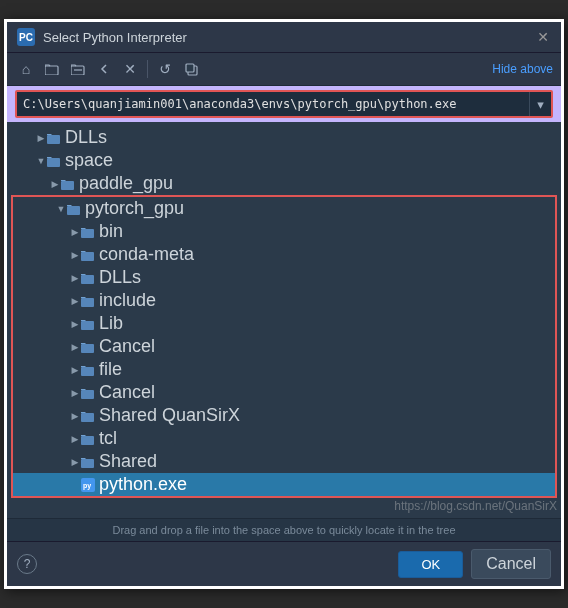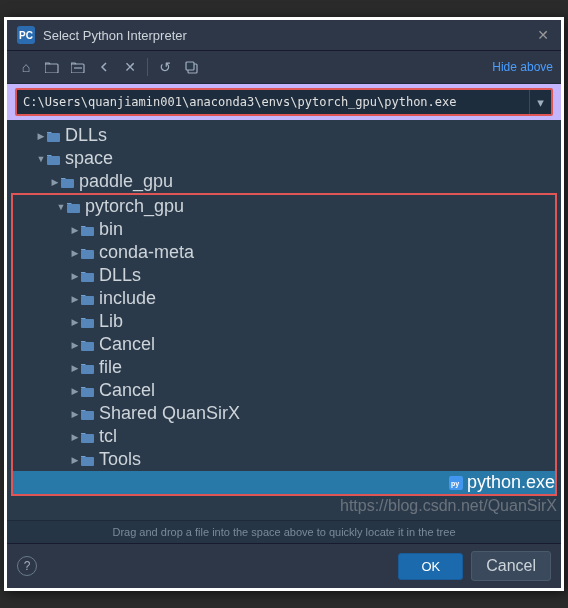--- a/index.html
+++ b/index.html
@@ -357,32 +357,32 @@
             <path d="M0 3 L0 2 L4 2 L5 3" fill="#7aade0" opacity="0.9"></path>
           </svg>
     <span class="item-label" style="color:#cdd4da">tcl</span>
   </div>
         <div class="tree-item" style="padding-left:56px;">
     <span style="font-size:9px;color:#8899aa;width:12px;display:inline-block;text-align:center">▶</span>
     <svg width="14" height="12" viewBox="0 0 14 12" style="flex-shrink:0;margin-right:4px">
             <rect x="0" y="3" width="13" height="9" rx="1" fill="#5b8fc7" opacity="0.9"></rect>
             <path d="M0 3 L0 2 L4 2 L5 3" fill="#7aade0" opacity="0.9"></path>
           </svg>
-    <span class="item-label" style="color:#cdd4da">Tools</span>
-  </div>
-        <div class="tree-item selected" style="background:#2979a8;padding-left:56px;justify-content:flex-end;">
+    <span class="item-label" style="color:#cdd4da">Shared</span>
+  </div>
+        <div class="tree-item selected" style="background:#2979a8;padding-left:56px;">
     <span style="width:12px;display:inline-block"></span>
     <svg width="14" height="14" viewBox="0 0 14 14" style="flex-shrink:0;margin-right:4px">
             <rect width="14" height="14" rx="2" fill="#4a9eff" opacity="0.8"></rect>
             <text x="2" y="10" font-size="7" fill="white" font-weight="bold">py</text>
           </svg>
     <span class="item-label" style="color:#fff">python.exe</span>
   </div>
       </div>
-      <div style="position: sticky; bottom: 0px; right: 0px; text-align: right; font-size: 16px; color: rgba(200, 200, 200, 0.4); padding: 1px 4px; pointer-events: none;">https://blog.csdn.net/QuanSirX</div>
+      <div style="position: sticky; bottom: 0px; right: 0px; text-align: right; font-size: 12px; color: rgba(200, 200, 200, 0.4); padding: 1px 4px; pointer-events: none;">https://blog.csdn.net/QuanSirX</div>
     </div>
 
   <div class="drag-hint">Drag and drop a file into the space above to quickly locate it in the tree</div>
 
   <div class="bottom-bar">
     <div class="help-btn">?</div>
     <button class="btn-ok">OK</button>
     <button class="btn-cancel">Cancel</button>
   </div>
 </div>

